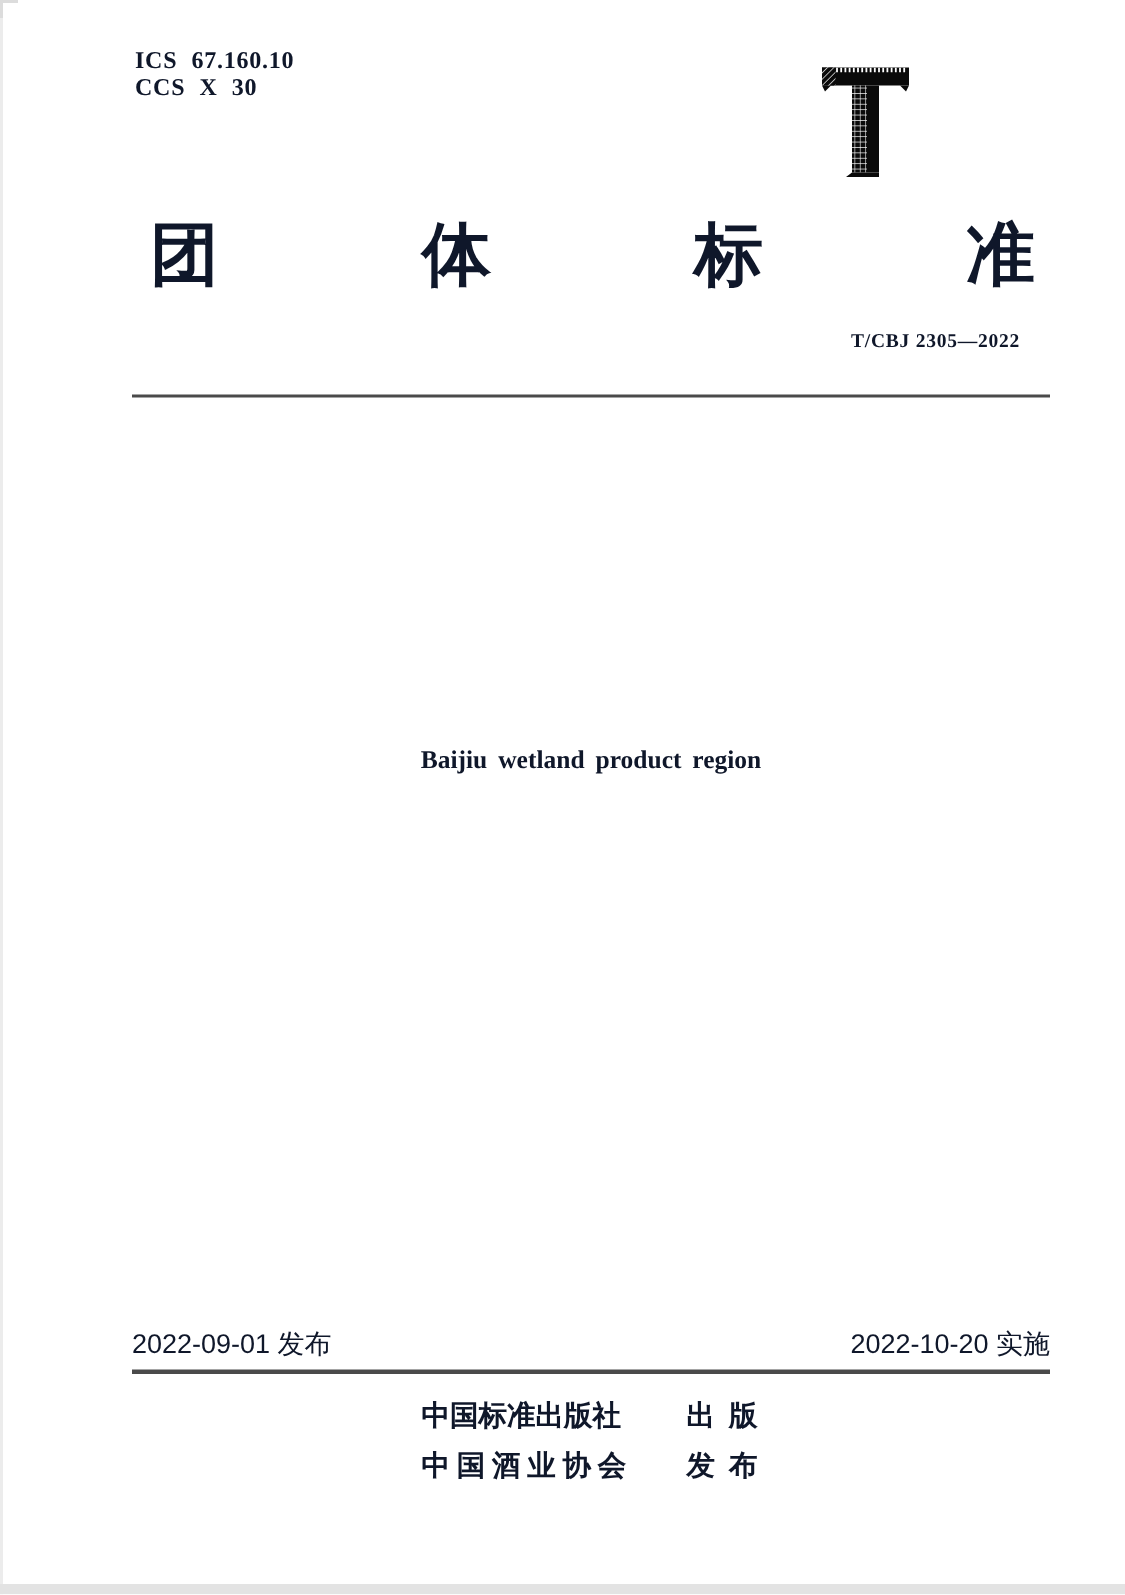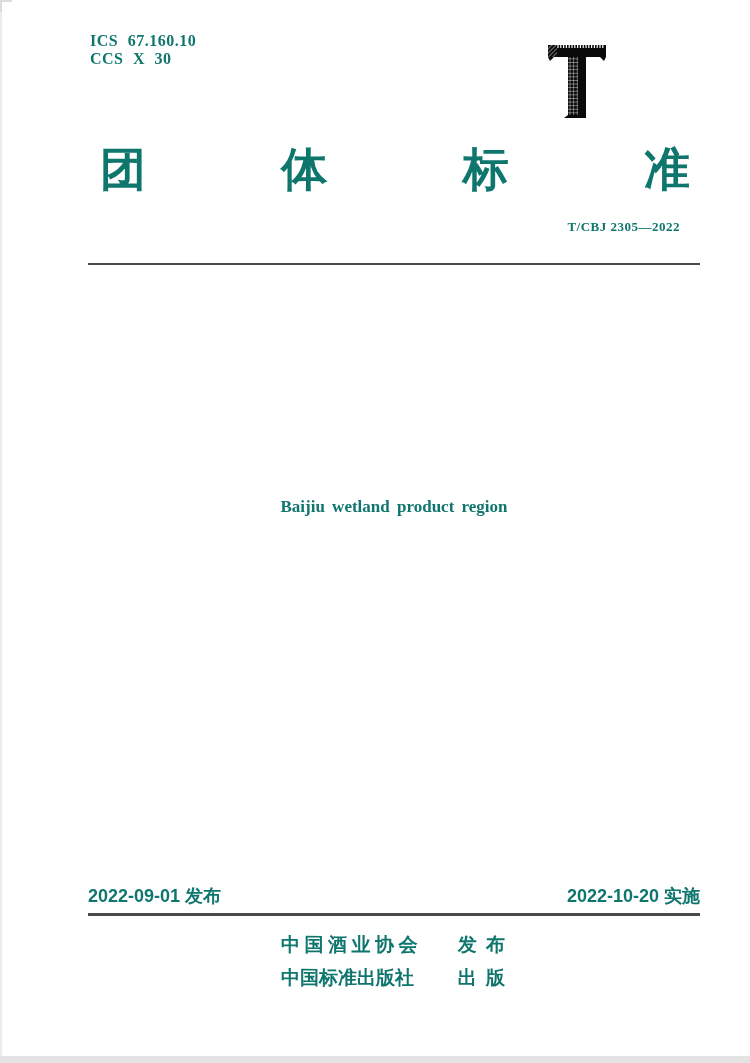--- a/index.html
+++ b/index.html
@@ -3,21 +3,21 @@
 <meta charset="utf-8">
 <style>
   html, body { margin: 0; padding: 0; background: #ffffff; }
   .page {
     position: relative;
     width: 750px;
     height: 1063px;
     background: #ffffff;
     overflow: hidden;
     font-family: "Liberation Sans", "DejaVu Sans", sans-serif;
-    color: #0f766e;
+    color: #0f172a;
   }
   
   .edge-left  { position: absolute; left: 0; top: 0; width: 2px; height: 100%; background: #ececec; }
   .edge-bottom{ position: absolute; left: 0; bottom: 0; width: 100%; height: 7px; background: #e3e3e3; }
   .edge-corner{ position: absolute; left: 0; top: 0; width: 12px; height: 12px;
                 border-left: 2px solid #dcdcdc; border-top: 2px solid #dcdcdc; box-sizing: border-box; }
 
   .ics-block {
     position: absolute; left: 90px; top: 32px;
     font-family: "Liberation Serif", "DejaVu Serif", serif;
@@ -58,21 +58,21 @@
     text-align: center;
     font-family: "Liberation Serif", "DejaVu Serif", serif;
     font-weight: bold; font-size: 17px; line-height: 24px;
     word-spacing: 3px;
     margin-top: 21px;
   }
 
   .date-row {
     position: absolute; left: 88px; top: 885px; width: 612px;
     display: flex; justify-content: space-between;
-    font-size: 18px; font-weight: 700; line-height: 22px; gap: 20px;
+    font-size: 18px; font-weight: 400; line-height: 22px; gap: 20px;
   }
 
   .publisher-block {
     position: absolute; left: 88px; top: 935px; width: 612px;
   }
   .publisher-inner { width: 226px; margin: 0 auto; }
   .publisher-row {
     display: flex; justify-content: space-between;
     font-size: 19px; font-weight: 600; line-height: 20px;
     margin-bottom: 13px; white-space: pre;
@@ -134,23 +134,23 @@
   <div class="date-row">
     <span>2022-09-01 发布</span>
     <span>2022-10-20 实施</span>
   </div>
 
   <div class="rule rule-bottom"></div>
 
   <div class="publisher-block">
     <div class="publisher-inner">
       <div class="publisher-row">
+        <span class="pub-name">中国标准出版社</span>
+        <span class="pub-role">出 版</span>
+      </div>
+      <div class="publisher-row">
         <span class="pub-name spaced">中国酒业协会</span>
         <span class="pub-role">发 布</span>
-      </div>
-      <div class="publisher-row">
-        <span class="pub-name">中国标准出版社</span>
-        <span class="pub-role">出 版</span>
       </div>
     </div>
   </div>
 
 </div>
 
 </body></html>

